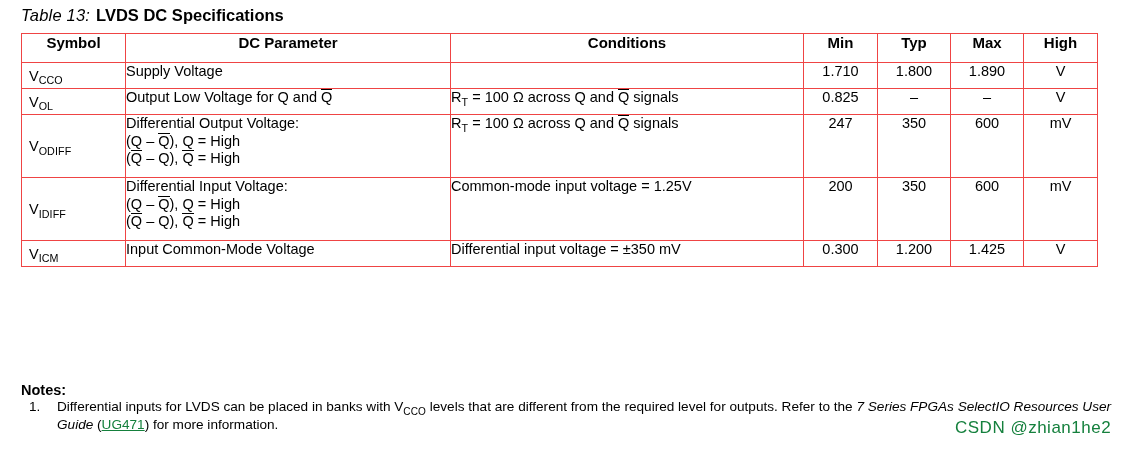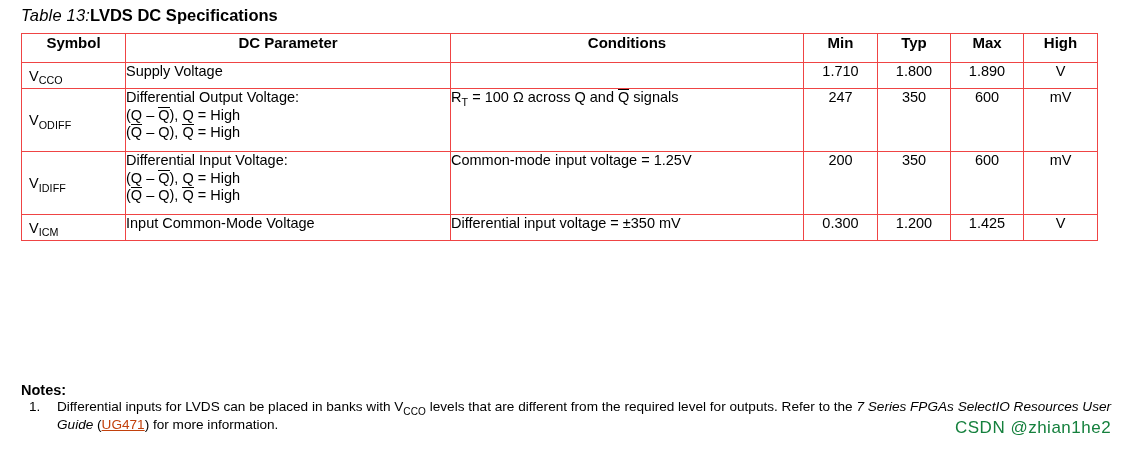--- a/index.html
+++ b/index.html
@@ -25,20 +25,21 @@
     white-space: nowrap;
     line-height: 20px;
   }
   .caption-label {
     font-style: italic;
     font-weight: normal;
     letter-spacing: 0.2px;
   }
   .caption-title {
     font-weight: bold;
+    margin-left: 6px;
   }
 
   
   .spec-table {
     position: absolute;
     left: 21px;
     top: 33px;
     width: 1076px;
     border-collapse: collapse;
     table-layout: fixed;
@@ -126,21 +127,21 @@
     width: 36px;
     flex: 0 0 36px;
     padding-left: 8px;
     box-sizing: border-box;
   }
   .note-body {
     flex: 1;
   }
   .ital { font-style: italic; }
   .doclink {
-    color: #c2410c;
+    color: #15803d;
     text-decoration: underline;
     text-align: center;
   }
 
   
   .watermark {
     position: absolute;
     left: 955px;
     top: 418px;
     font-size: 17px;
@@ -183,20 +184,31 @@
         <td class="sym">V<span class="sub">CCO</span></td>
         <td class="cell-pad-left lines">
           <div>Supply Voltage</div>
         </td>
         <td class="cell-pad-left"></td>
         <td class="cell-center">1.710</td>
         <td class="cell-center">1.800</td>
         <td class="cell-center">1.890</td>
         <td class="cell-center">V</td>
       </tr>
+      <tr class="row-std">
+        <td class="sym">V<span class="sub">OL</span></td>
+        <td class="cell-pad-left lines">
+          <div>Output Low Voltage for Q and <span class="ovl">Q</span></div>
+        </td>
+        <td class="cell-pad-left">R<span class="sub">T</span> = 100 Ω across Q and <span class="ovl">Q</span> signals</td>
+        <td class="cell-center">0.825</td>
+        <td class="cell-center">–</td>
+        <td class="cell-center">–</td>
+        <td class="cell-center">V</td>
+      </tr>
       <tr class="row-tall">
         <td class="sym">V<span class="sub">ODIFF</span></td>
         <td class="cell-pad-left lines">
           <div>Differential Output Voltage:</div>
           <div>(Q – <span class="ovl">Q</span>), Q = High</div>
           <div>(<span class="ovl">Q</span> – Q), <span class="ovl">Q</span> = High</div>
         </td>
         <td class="cell-pad-left">R<span class="sub">T</span> = 100 Ω across Q and <span class="ovl">Q</span> signals</td>
         <td class="cell-center">247</td>
         <td class="cell-center">350</td>

